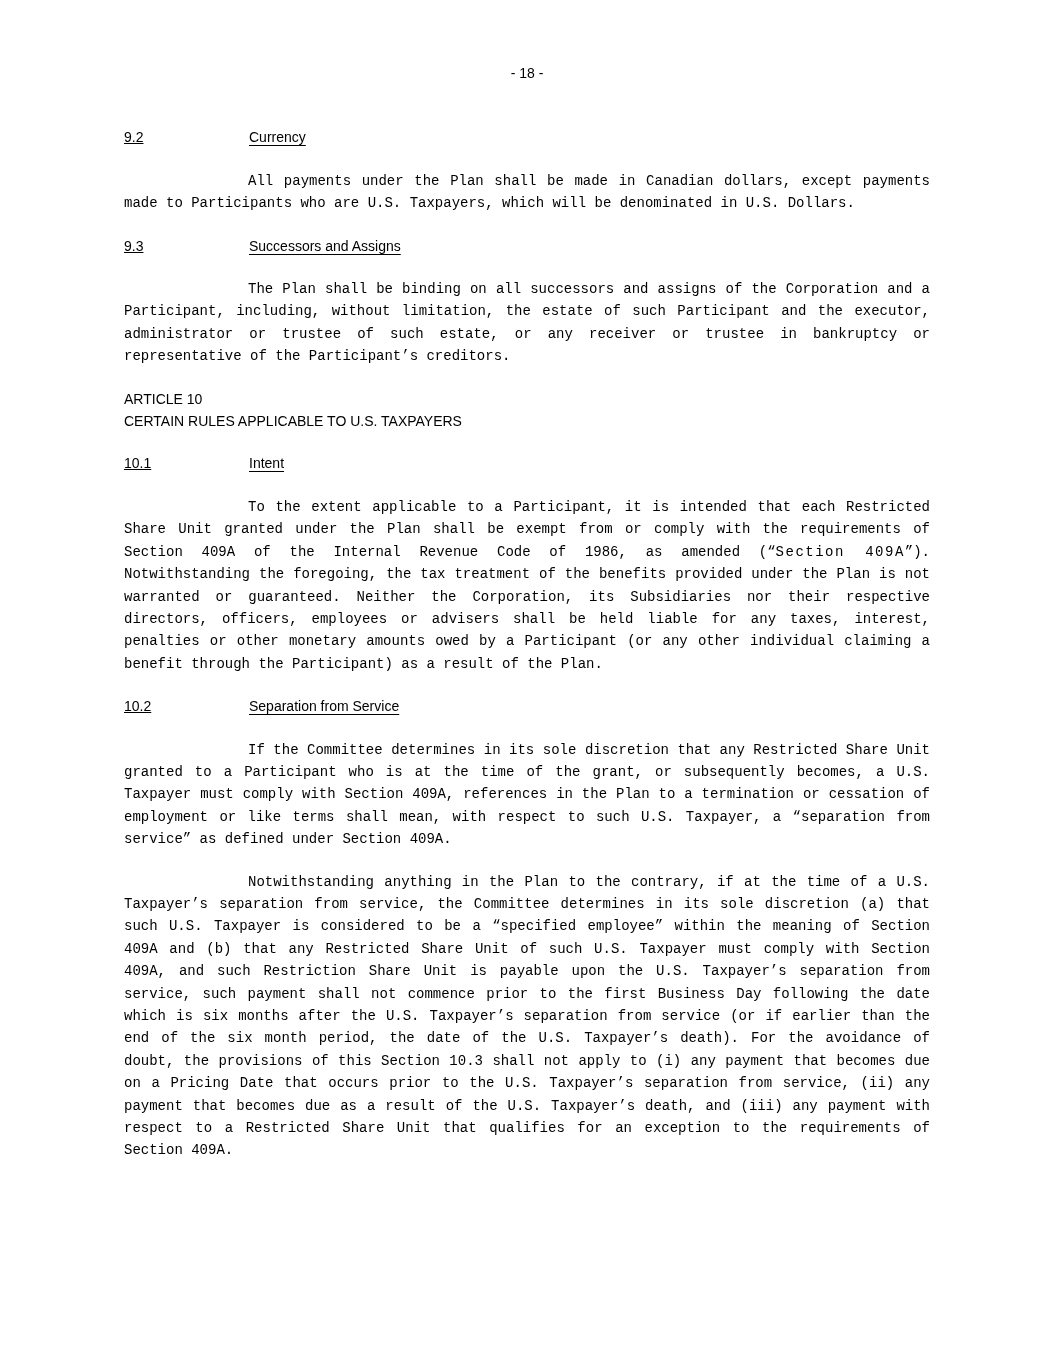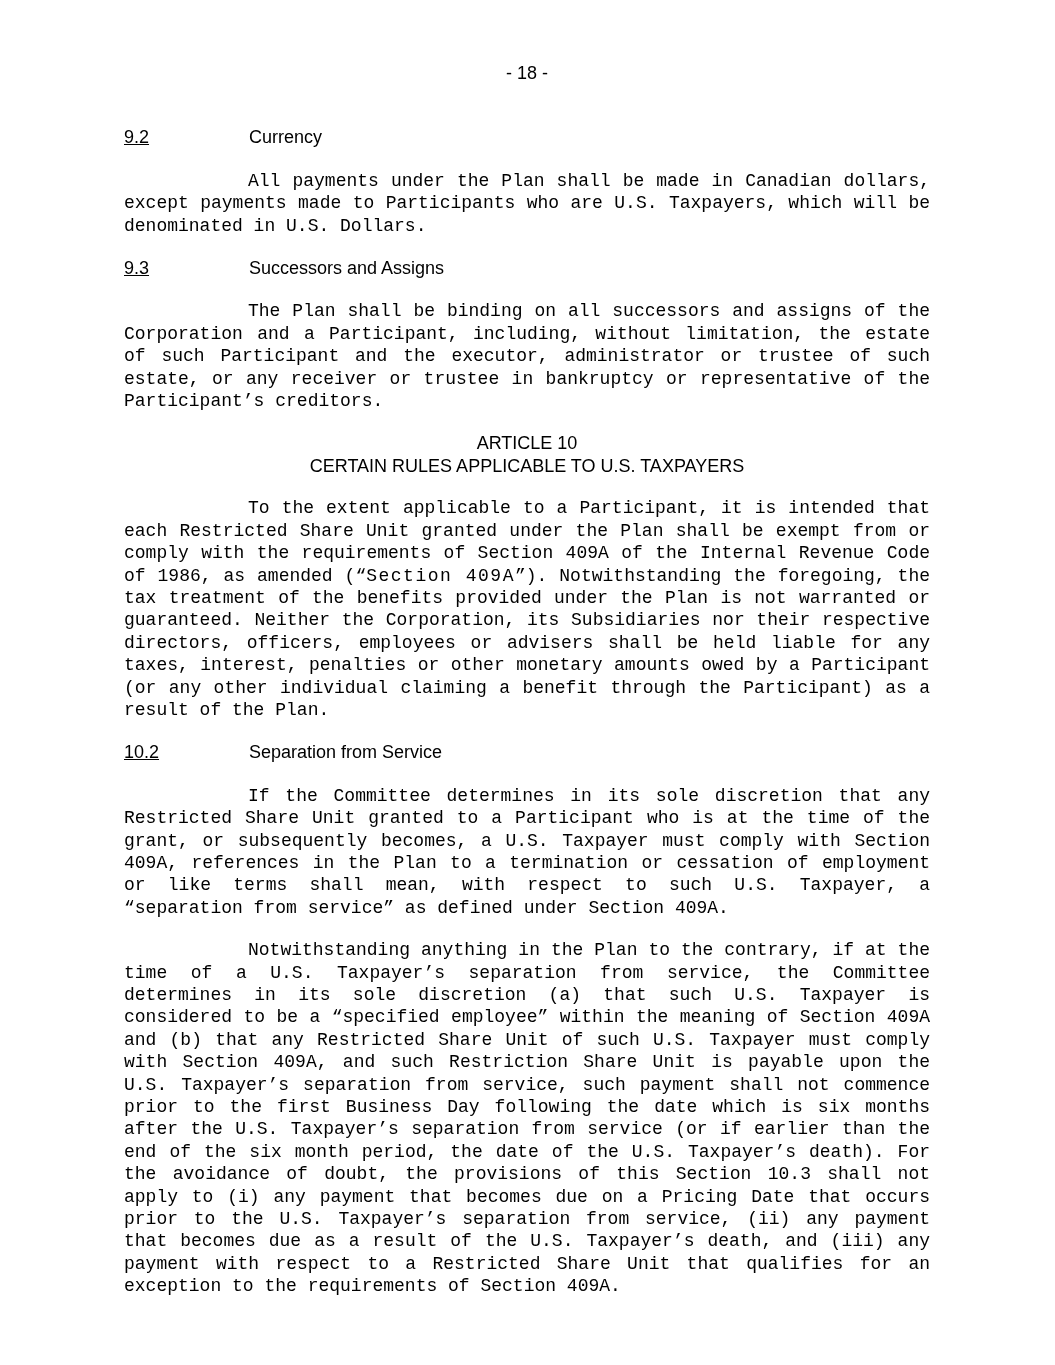--- a/index.html
+++ b/index.html
@@ -9,49 +9,49 @@
   }
   .page {
     position: relative;
     width: 1055px;
     height: 1365px;
     margin: 0 auto;
     background: #ffffff;
     box-sizing: border-box;
     padding: 62px 125px 0 124px;
     font-family: "Liberation Sans", sans-serif;
-    font-size: 18px;
+    font-size: 14px;
     line-height: 22.4px;
     color: #000000;
   }
   .page-number {
     text-align: center;
     margin: 0 0 42px 0;
   }
   .section-heading-row {
     display: flex;
     margin: 0 0 21px 0;
   }
   .section-number {
     width: 125px;
     flex-shrink: 0;
     text-decoration: underline;
   }
   .section-title {
+    text-decoration: underline;
     text-underline-offset: 3px;
     text-decoration-thickness: 1px;
   }
   .para {
     text-align: justify;
     text-indent: 124px;
     margin: 0 0 20px 0;
     font-family: Liberation Mono, monospace;
   }
   .article-heading {
-    text-align: center;
     margin: 0 0 20px 0;
   }
   .article-title {
     display: block;
   }
   .article-subtitle {
     display: block;
     text-underline-offset: 3px;
     text-decoration-thickness: 1px;
   }
@@ -82,20 +82,24 @@
     </div>
     <p class="para">The Plan shall be binding on all successors and assigns of the Corporation and a Participant, including, without limitation, the estate of such Participant and the executor, administrator or trustee of such estate, or any receiver or trustee in bankruptcy or representative of the Participant’s creditors.</p>
   </div>
 
   <div class="article-heading">
     <span class="article-title">ARTICLE 10</span>
     <span class="article-subtitle">CERTAIN RULES APPLICABLE TO U.S. TAXPAYERS</span>
   </div>
 
   <div class="section">
+    <div class="section-heading-row">
+      <span class="section-number">10.1</span>
+      <span class="section-title">Intent</span>
+    </div>
     <p class="para"><span>To the extent applicable to a Participant, it is intended that each Restricted Share Unit granted under the Plan shall be exempt from or comply with the requirements of Section 409A of the Internal Revenue Code of 1986, as amended (“</span><span class="defined-term">Section 409A</span><span>”). Notwithstanding the foregoing, the tax treatment of the benefits provided under the Plan is not warranted or guaranteed. Neither the Corporation, its Subsidiaries nor their respective directors, officers, employees or advisers shall be held liable for any taxes, interest, penalties or other monetary amounts owed by a Participant (or any other individual claiming a benefit through the Participant) as a result of the Plan.</span></p>
   </div>
 
   <div class="section">
     <div class="section-heading-row">
       <span class="section-number">10.2</span>
       <span class="section-title">Separation from Service</span>
     </div>
     <p class="para">If the Committee determines in its sole discretion that any Restricted Share Unit granted to a Participant who is at the time of the grant, or subsequently becomes, a U.S. Taxpayer must comply with Section 409A, references in the Plan to a termination or cessation of employment or like terms shall mean, with respect to such U.S. Taxpayer, a “separation from service” as defined under Section 409A.</p>
   </div>

